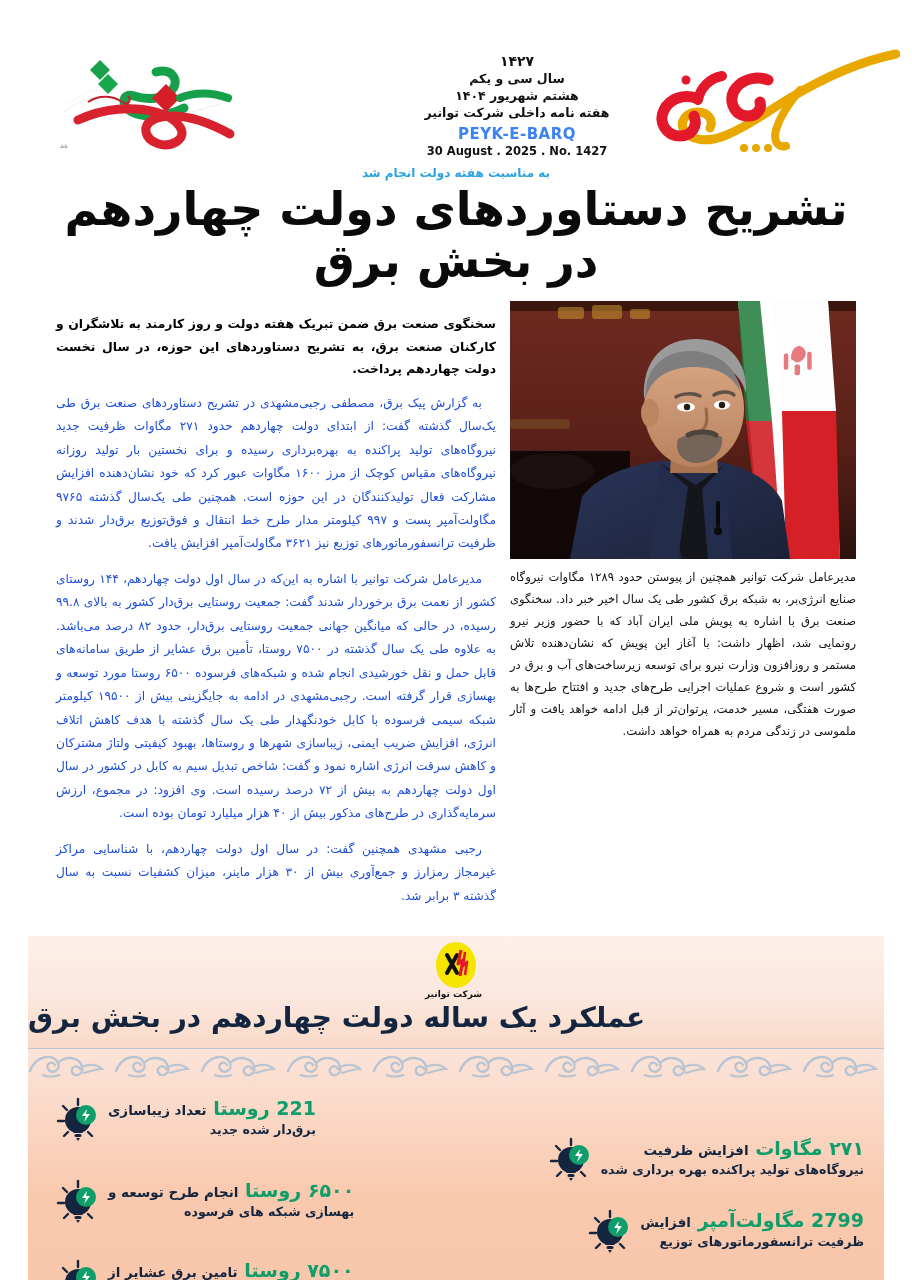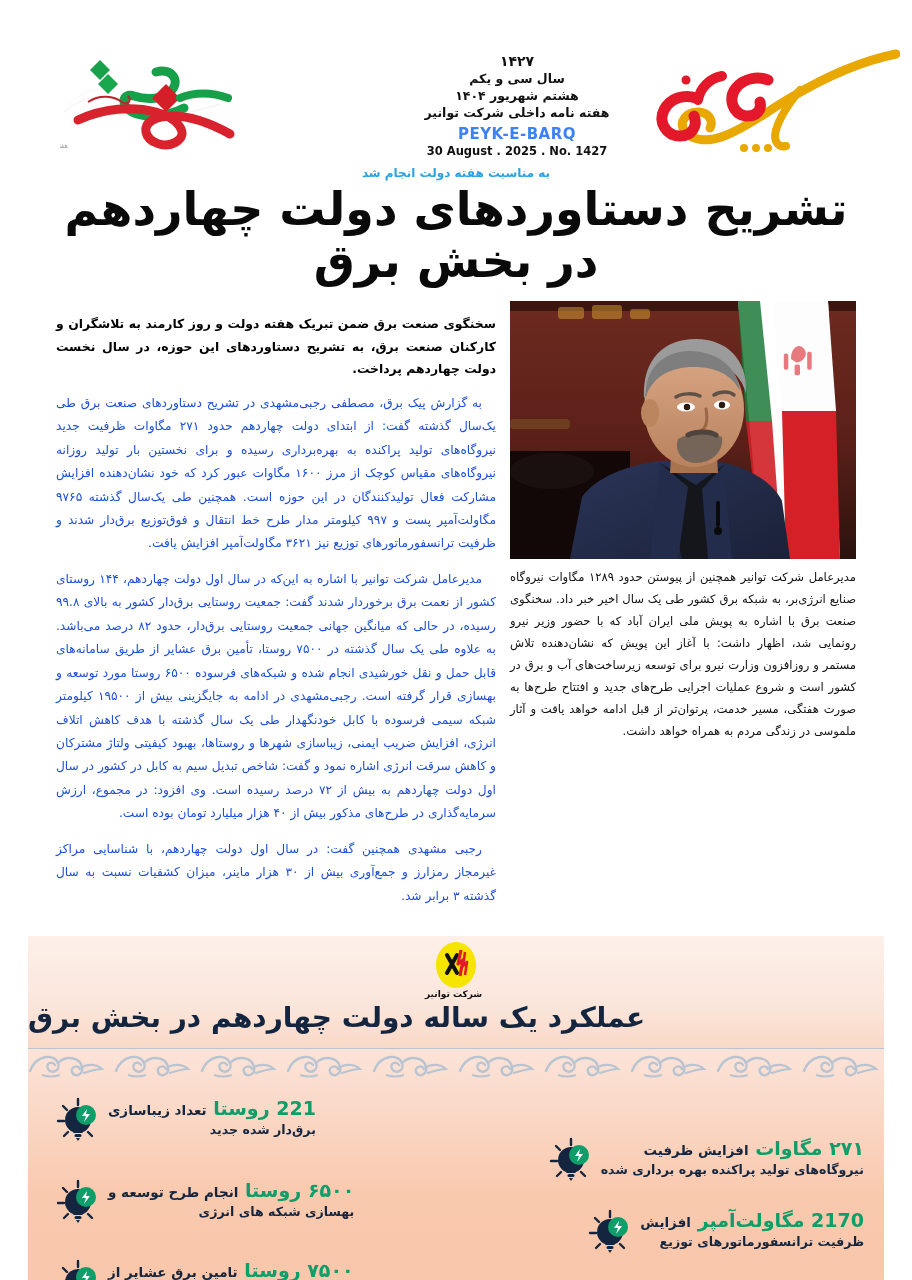--- a/index.html
+++ b/index.html
@@ -353,21 +353,21 @@
               <circle cx="22" cy="23" r="13" fill="#14263f"></circle>
               <rect x="17" y="33" width="10" height="3" rx="1.5" fill="#14263f"></rect>
               <rect x="18.5" y="37" width="7" height="3" rx="1.5" fill="#14263f"></rect>
               <path d="M20 41 L24 41 L22 44 Z" fill="#14263f"></path>
               <circle cx="30" cy="18" r="10" fill="#0f9d6a"></circle>
               <path d="M31 12 L26 19 L30 19 L28 25 L34 17 L30 17 Z" fill="#fff"></path>
             </svg>
           </div>
           <div class="txt">
             <div class="big">
-              <span>2170</span>
+              <span>2799</span>
               <span>مگاولت‌آمپر</span>
               <span class="lbl">افزایش</span>
             </div>
             <div class="sub">ظرفیت ترانسفورماتورهای توزیع</div>
           </div>
         </div>
 
         <div class="row right-col" style="top:158px;">
           <div class="bulb">
             <svg viewBox="0 0 44 46" width="44" height="46">
@@ -441,21 +441,21 @@
               <circle cx="30" cy="18" r="10" fill="#0f9d6a"></circle>
               <path d="M31 12 L26 19 L30 19 L28 25 L34 17 L30 17 Z" fill="#fff"></path>
             </svg>
           </div>
           <div class="txt">
             <div class="big">
               <span>۶۵۰۰</span>
               <span>روستا</span>
               <span class="lbl">انجام طرح توسعه و</span>
             </div>
-            <div class="sub">بهسازی شبکه های انرژی</div>
+            <div class="sub">بهسازی شبکه های فرسوده</div>
           </div>
         </div>
 
         <div class="row left-col" style="top:176px;">
           <div class="bulb">
             <svg viewBox="0 0 44 46" width="44" height="46">
               <g stroke="#14263f" stroke-width="2.4" stroke-linecap="round">
                 <path d="M22 2 L22 8"></path>
                   <path d="M7 9 L11 13"></path>
                   <path d="M2 24 L8 24"></path>

